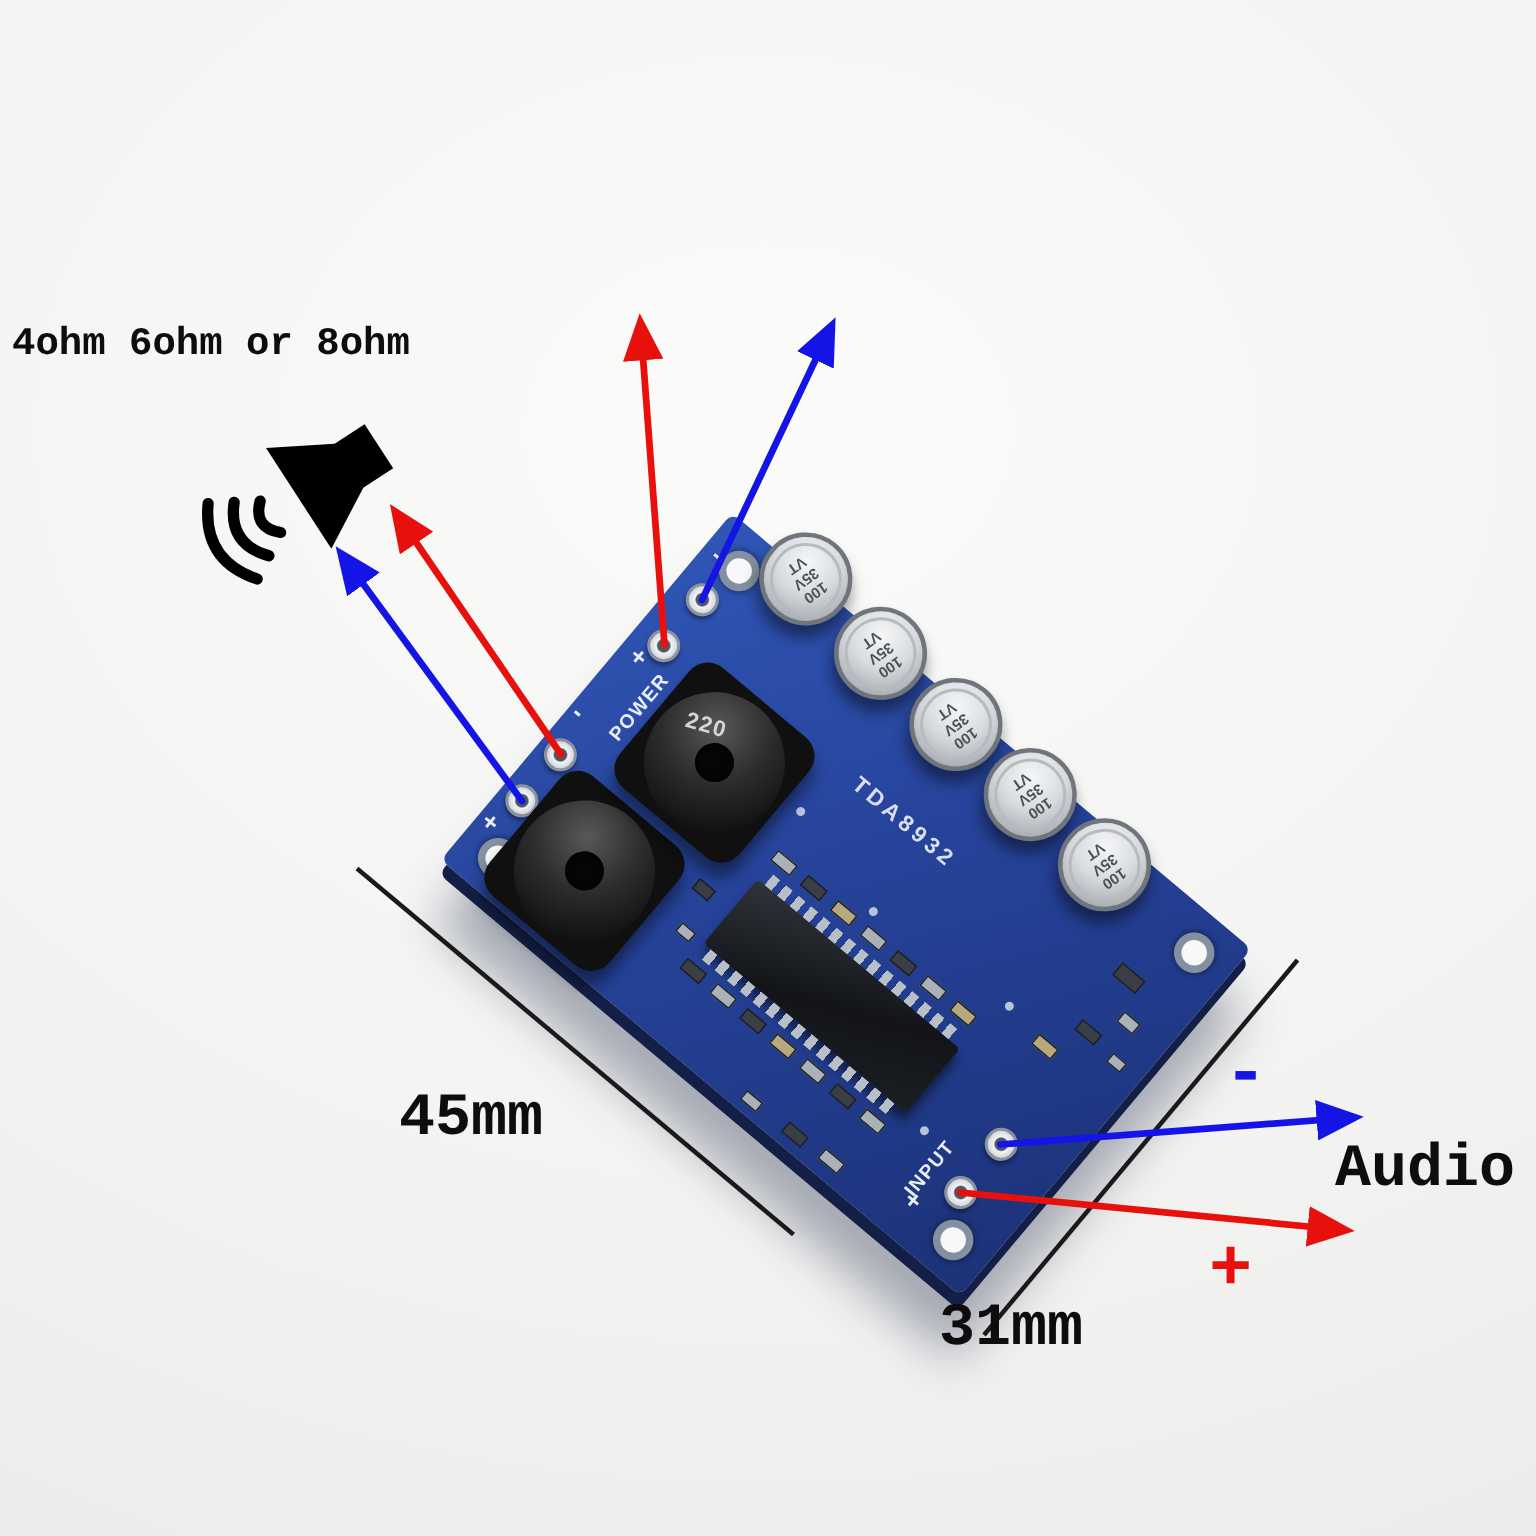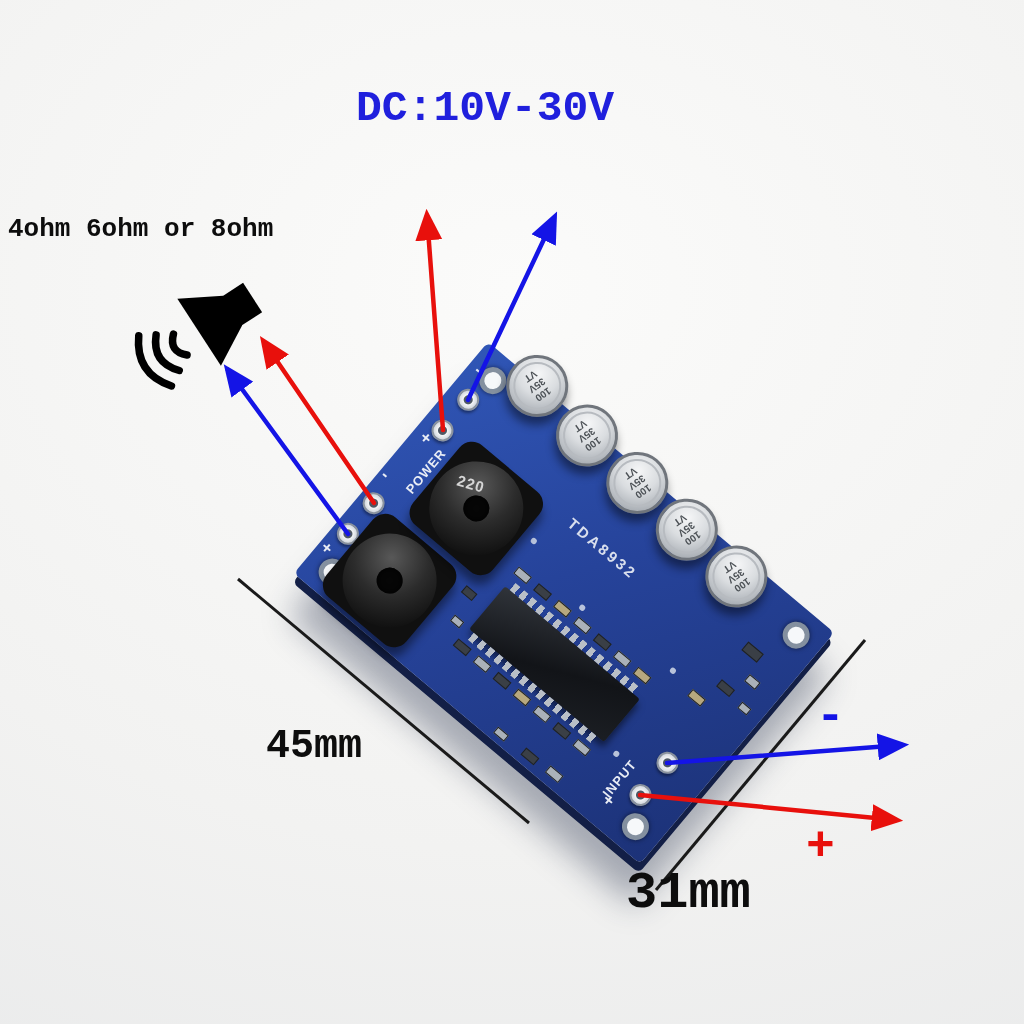--- a/index.html
+++ b/index.html
@@ -7,21 +7,21 @@
   .scene {
     position: relative; width: 1024px; height: 1024px; overflow: hidden;
     background: radial-gradient(130% 100% at 50% 28%, #fbfbfa 0%, #f2f2f1 55%, #e7e8e9 100%);
   }
   
   .ann { position: absolute; font-weight: 700; white-space: nowrap; color: #0d0d0d; }
   .voltage     { left: 356px; top:  84px; font-size: 43px; color: #2020dd; }
   .powerlbl    { left: 406px; top: 163px; font-size: 42px; }
   .ohms        { left:   8px; top: 214px; font-size: 26px; }
   .dim45       { left: 266px; top: 724px; font-size: 40px; }
-  .dim31       { left: 626px; top: 864px; font-size: 52px; }
+  .dim31       { left: 626px; top: 864px; font-size: 40px; }
   .audiolbl    { left: 890px; top: 758px; font-size: 40px; }
   .audiominus  { left: 816px; top: 690px; font-size: 48px; color: #1414e6; }
   .audioplus   { left: 806px; top: 820px; font-size: 48px; color: #e8100c; }
   
   .board {
     position: absolute; left: 488px; top: 342px; width: 452px; height: 302px;
     transform: rotate(40deg); transform-origin: 0 0;
     background: linear-gradient(125deg, #3056b6 0%, #26439a 45%, #1c3278 100%);
     border-radius: 6px;
     box-shadow: 5px 8px 0 0 #131f46, 24px 36px 32px rgba(40,50,75,.38);
@@ -205,19 +205,19 @@
 
     <g transform="translate(218,320) rotate(-33) scale(1.25)">
       <polygon points="14,-14 14,14 -18,32 -18,-32" fill="#000"></polygon>
       <rect x="13" y="-14" width="20" height="28" fill="#000"></rect>
       <path d="M -36,-10 Q -47,0 -36,10" fill="none" stroke="#000" stroke-width="6" stroke-linecap="round"></path>
       <path d="M -48,-17 Q -63,0 -48,17" fill="none" stroke="#000" stroke-width="6" stroke-linecap="round"></path>
       <path d="M -60,-24 Q -79,0 -60,24" fill="none" stroke="#000" stroke-width="6" stroke-linecap="round"></path>
     </g>
   </svg>
 
-  <div class="ann voltage">DC:10V-30V</div>
   <div class="ann ohms">4ohm 6ohm or 8ohm</div>
   <div class="ann dim45">45mm</div>
   <div class="ann dim31">31mm</div>
+  <div class="ann audiolbl">Audio</div>
   <div class="ann audiominus">-</div>
   <div class="ann audioplus">+</div>
 </div>
 
 </body></html>

